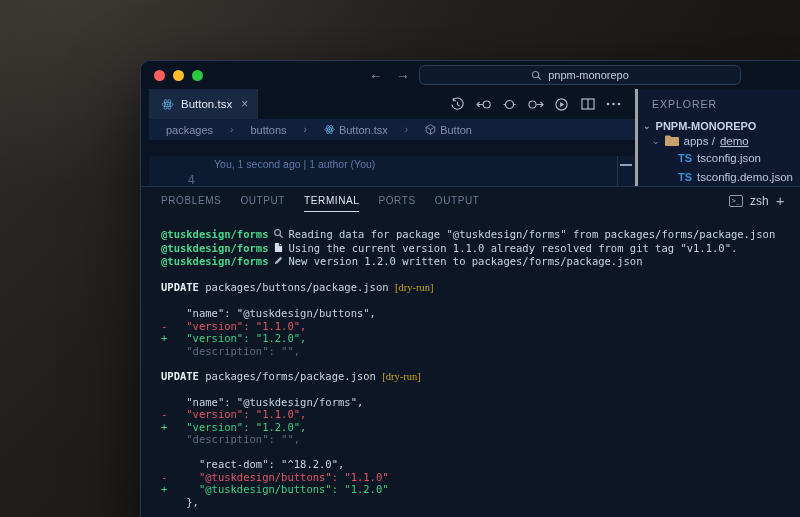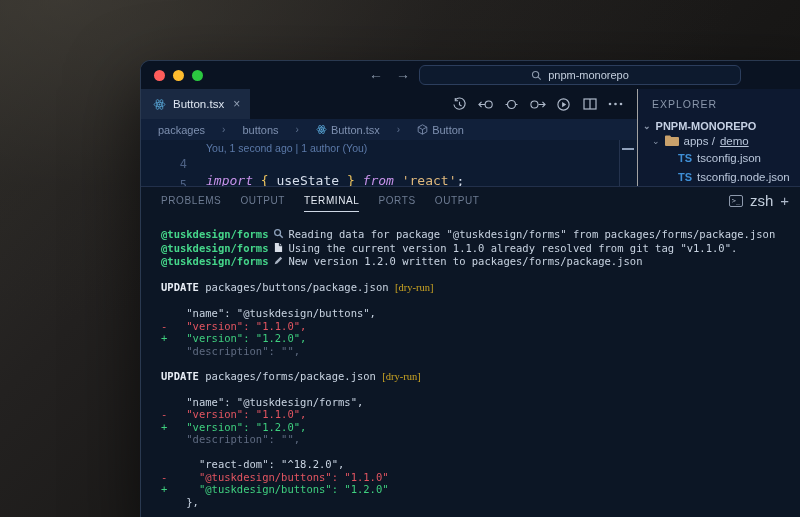--- a/index.html
+++ b/index.html
@@ -33,40 +33,40 @@
   .cmdcenter {
     position:absolute; left:278px; top:4px; width:322px; height:20px;
     background:#0d1a2e; border:1px solid #2c3e5d; border-radius:6px;
     display:flex; align-items:center; justify-content:center; gap:6px;
     color:#c3cedd; font-size:11px;
   }
   .cmdcenter svg { flex:none; }
 
   
   .mainrow { display:flex; height:98px; flex:none; border-bottom:1px solid #22304b; }
-  .editorcol { width:497px; flex:none; display:flex; flex-direction:column; border-right:1px solid #a3a3a3; }
+  .editorcol { width:497px; flex:none; display:flex; flex-direction:column; border-right:3px solid #a3a3a3;padding-left:8px; }
 
   .tabbar { height:30px; background:#0a1322; display:flex; align-items:stretch; flex:none; }
   .tab {
     display:flex; align-items:center; gap:7px; padding:0 10px 0 12px;
     background:#1a2942; color:#dde5f0; font-size:11.5px;
     border-right:1px solid #0a1322;
   }
   .tab .close { color:#93a1b5; font-size:12px; margin-left:2px; }
   .ed-actions { margin-left:auto; display:flex; align-items:center; gap:9px; padding-right:13px; color:#aeb9ca; }
   .ed-actions .icw { width:17px; height:17px; display:flex; align-items:center; justify-content:center; }
 
   .breadcrumb {
     height:21px; background:#11203a; display:flex; align-items:center;
     padding-left:17px; gap:17px; font-size:11px; color:#7e90b0; flex:none;
   }
   .breadcrumb .sep { color:#5d6f8e; font-size:10px; }
   .bc-item { display:flex; align-items:center; gap:4px; }
 
-  .editor { position:relative; flex:1; background:#0d1b31; overflow:hidden; }
+  .editor { position:relative; flex:1; background:#0d1b31; overflow:hidden;margin-top:16px; }
   .blame { position:absolute; left:65px; top:2px; font-size:10.5px; color:#5b79a8; }
   .codeline { position:absolute; left:0; top:15px; height:19px; width:100%; font-family:"DejaVu Sans Mono", monospace; font-size:13px; }
   .codeline .num, .codeline2 .num { position:absolute; left:28px; width:18px; text-align:right; color:#4d6184; font-size:12px; top:2px; }
   .codeline .code { position:absolute; left:65px; top:18px; white-space:pre; }
   .codeline2 { position:absolute; left:0; top:36px; height:18px; width:100%; font-family:"DejaVu Sans Mono", monospace; }
   .tk-kw { color:#c792ea; font-style:italic; }
   .tk-brace { color:#ecc35e; }
   .tk-var { color:#d6deeb; }
   .tk-str { color:#e0b97c; border-bottom:1px dotted #8fa3bd; }
   .tk-punc { color:#d6deeb; }
@@ -84,21 +84,21 @@
   .sb-underline { text-decoration:underline; }
   .ts-badge { color:#3f8fd6; font-weight:bold; font-size:11px; font-family:"Liberation Sans", sans-serif; }
 
   
   .panel { flex:1; background:#0c1625; display:flex; flex-direction:column; overflow:hidden; }
   .ptabs { position:relative; height:27px; flex:none; display:flex; align-items:center; gap:19px; padding-left:20px; }
   .ptab { font-size:10px; letter-spacing:.6px; color:#6d7b92; position:relative; height:100%; display:flex; align-items:center; }
   .ptab.active { color:#e3e9f2; }
   .ptab.active::after { content:""; position:absolute; left:0; right:0; bottom:2px; height:1.5px; background:#cfd8e6; }
   .pright { position:absolute; left:588px; top:0; height:100%; display:flex; align-items:center; gap:7px; color:#aeb9ca; }
-  .pright .zsh { font-size:15px; color:#c2cddb; }
+  .pright .zsh { font-size:12px; color:#c2cddb; }
   .pright .plus { font-size:15px; font-weight:300; color:#aeb9ca; }
   .term-badge { width:14px; height:12px; border:1px solid #8d99ac; border-radius:2px; font-size:7px; line-height:10px; text-align:center; color:#aeb9ca; font-family:"DejaVu Sans Mono", monospace; }
 
   .terminal { flex:1; padding:14px 0 0 20px; font-family:"DejaVu Sans Mono", monospace; font-size:10.5px; line-height:12.5px; overflow:hidden; }
   .t-line { white-space:pre; }
   .t-g { color:#45d68a; font-weight:bold; }
   .t-t { color:#c9d4e2; }
   .t-r { color:#e35561; }
   .t-a { color:#3fd07f; }
   .t-d { color:#5e6a80; }
@@ -264,21 +264,21 @@
         <span>apps / </span>
           <span class="sb-underline">demo</span>
       </div>
       <div>
           <div class="sb-row sb-file">
             <span class="ts-badge">TS</span>
             <span>tsconfig.json</span>
           </div>
           <div class="sb-row sb-file">
             <span class="ts-badge">TS</span>
-            <span>tsconfig.node.json</span>
+            <span>tsconfig.demo.json</span>
           </div>
         </div>
     </div>
   </div>
 
   <div class="panel">
     <div class="ptabs">
       <div class="ptab">PROBLEMS</div>
         <div class="ptab">OUTPUT</div>
         <div class="ptab active">TERMINAL</div>

